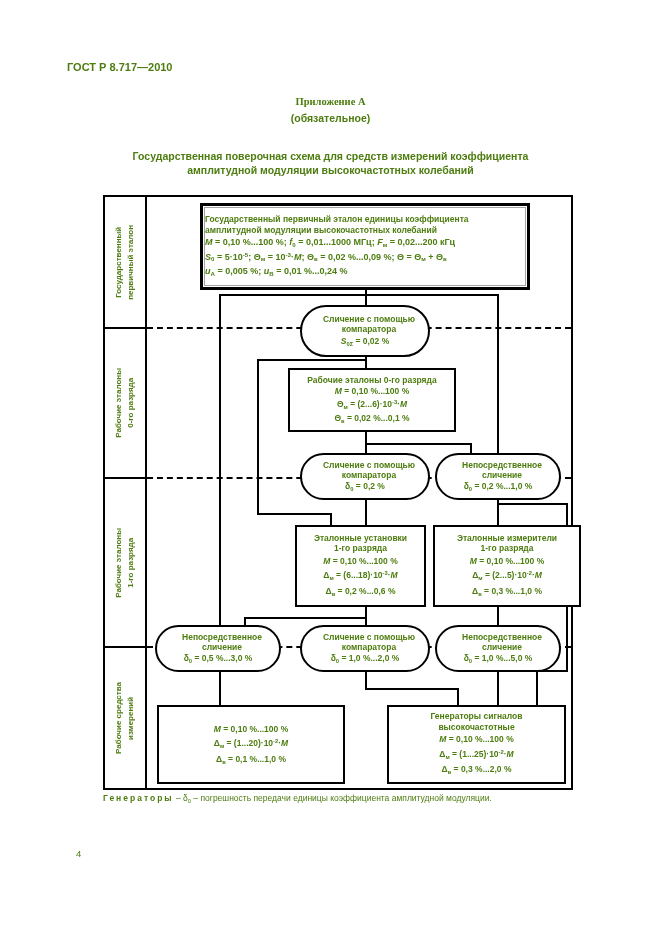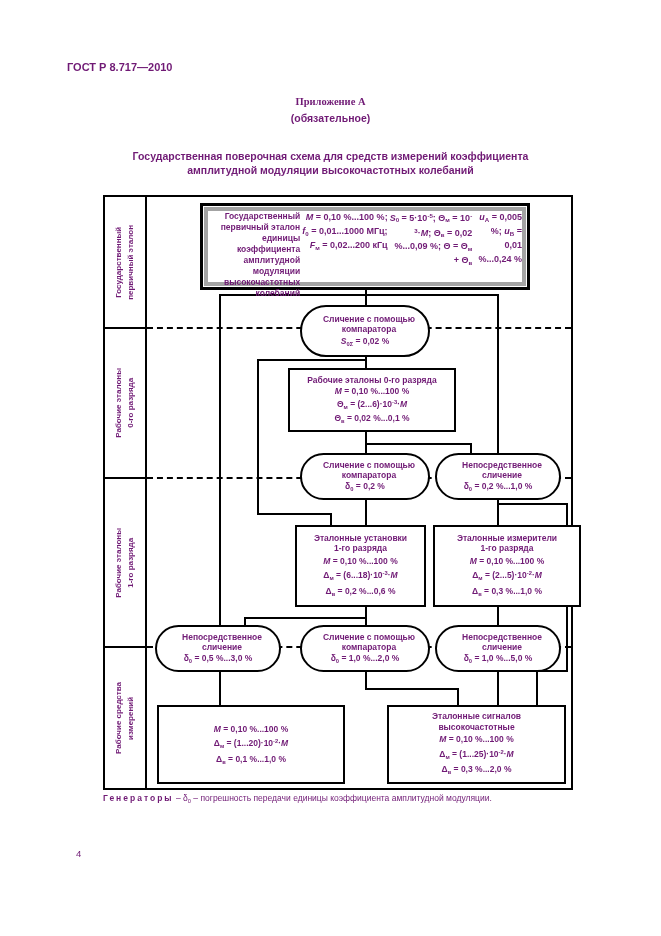--- a/index.html
+++ b/index.html
@@ -1,17 +1,17 @@
 <!DOCTYPE html>
 <html><head>
 <meta charset="utf-8">
 <style>
   html,body{margin:0;padding:0;background:#888;}
   .page{position:relative;width:661px;height:936px;background:#fff;
-        font-family:"Liberation Sans",sans-serif;color:#701a75;overflow:hidden;}
+        font-family:"Liberation Sans",sans-serif;color:#4d7c0f;overflow:hidden;}
   .abs{position:absolute;}
   sub{font-size:0.68em;vertical-align:-0.28em;}
   sup{font-size:0.68em;vertical-align:0.45em;}
   i{font-style:italic;}
 
   .gost-number{left:67px;top:61px;font-size:11px;font-weight:bold;}
   .appendix{left:0;width:661px;top:96px;text-align:center;font-size:10.5px;font-weight:bold;font-family:Liberation Serif, serif;}
   .appendix2{left:0;width:661px;top:112px;text-align:center;font-size:10.5px;font-weight:bold;}
   .scheme-title{left:90px;top:150px;width:481px;text-align:center;font-size:10.5px;
                 font-weight:bold;line-height:1.3;white-space:pre-line;}
@@ -29,22 +29,22 @@
   .ln{background:#000;z-index:1;}
 
   .node{background:#fff;border:2px solid #000;z-index:2;box-sizing:border-box;
         display:flex;flex-direction:column;justify-content:center;text-align:center;}
   .ellipse{border-radius:26px;}
   .e-m{font-size:8.5px;font-weight:bold;line-height:1.2;white-space:pre-line;margin-left:8px;}
   .e-v{font-size:8.5px;font-weight:bold;line-height:1.3;margin-top:1px;}
   .n-t{font-size:8.5px;font-weight:bold;line-height:1.25;white-space:pre-line;}
   .f{font-size:8.5px;font-weight:bold;line-height:1.7;}
   .pbox{border:3px solid #000;background:#fff;z-index:2;box-sizing:border-box;}
-  .pbox-inner{position:absolute;inset:1px;border:4px solid #a3a3a3;display:flex;flex-direction:row;
-              justify-content:center;text-align:right;}
+  .pbox-inner{position:absolute;inset:1px;border:1px solid #a3a3a3;display:flex;flex-direction:column;
+              justify-content:center;text-align:left;}
   .pbox .n-t{font-size:8.5px;line-height:1.3;}
   .pbox .f{font-size:9px;line-height:1.55;}
 
   .note{left:103px;top:793px;width:470px;font-size:8.5px;line-height:1.3;}
   .note-label{font-weight:bold;letter-spacing:2px;}
   .fig-caption{left:103px;top:822px;width:470px;text-align:center;font-size:9.5px;letter-spacing:1px;}
   .page-number{left:76px;top:848px;font-size:9.5px;}
 </style>
 </head>
 <body>
@@ -176,21 +176,21 @@
 сличение</div>
       <div class="e-v">δ<sub>0</sub> = 1,0 %...5,0 %</div>
     </div>
 
     <div class="fld node" style="left:52px;top:508px;width:188px;height:79px">
       <div class="f"><i>M</i> = 0,10 %...100 %</div>
       <div class="f">Δ<sub>м</sub> = (1...20)·10<sup>-2</sup>·<i>M</i></div>
       <div class="f">Δ<sub>в</sub> = 0,1 %...1,0 %</div>
     </div>
     <div class="fld node" style="left:282px;top:508px;width:179px;height:79px">
-      <div class="n-t">Эталонные сигналов
+      <div class="n-t">Генераторы сигналов
 высокочастотные</div>
       <div class="f"><i>M</i> = 0,10 %...100 %</div>
       <div class="f">Δ<sub>м</sub> = (1...25)·10<sup>-2</sup>·<i>M</i></div>
       <div class="f">Δ<sub>в</sub> = 0,3 %...2,0 %</div>
     </div>
 
   </div>
 
   <div class="abs note">
     <span class="note-label">Генераторы</span><span> – δ<sub>0</sub> – погрешность передачи единицы коэффициента амплитудной модуляции.</span>

